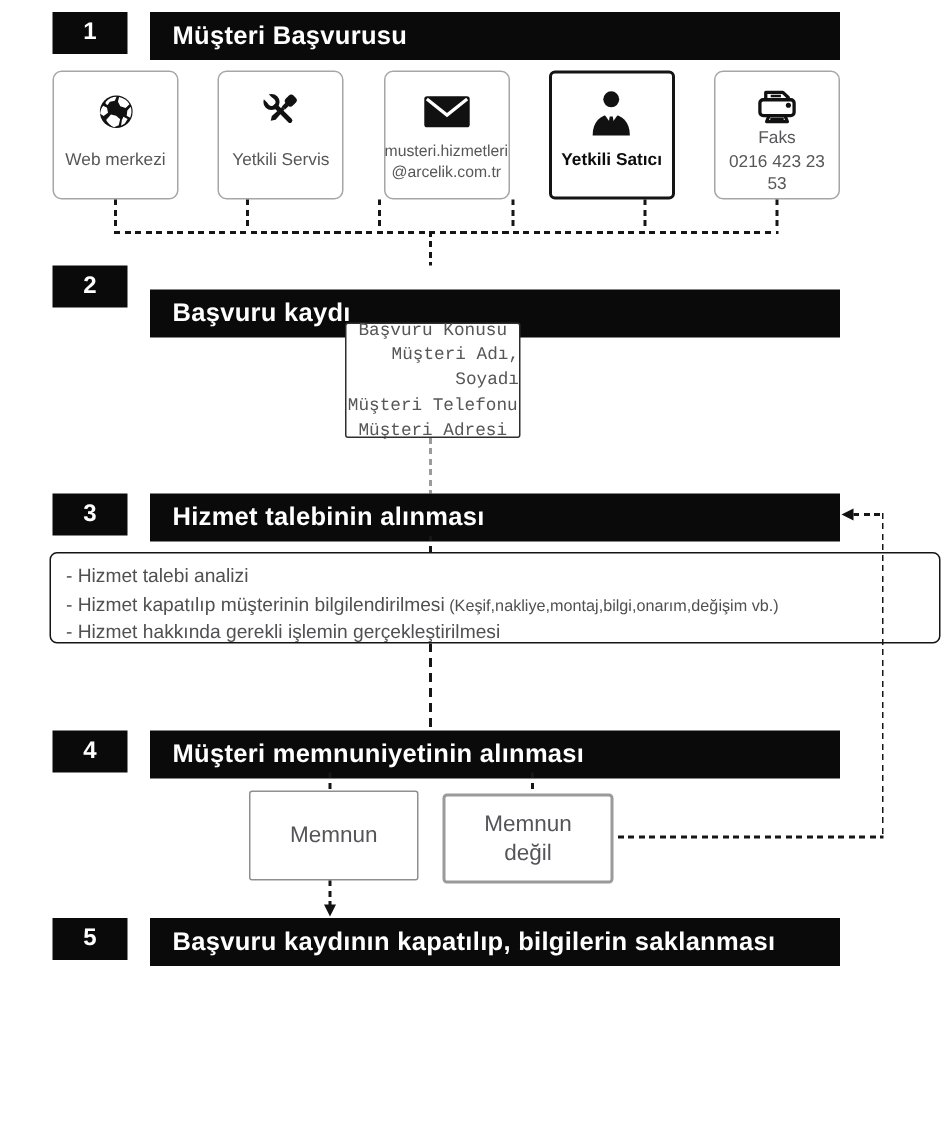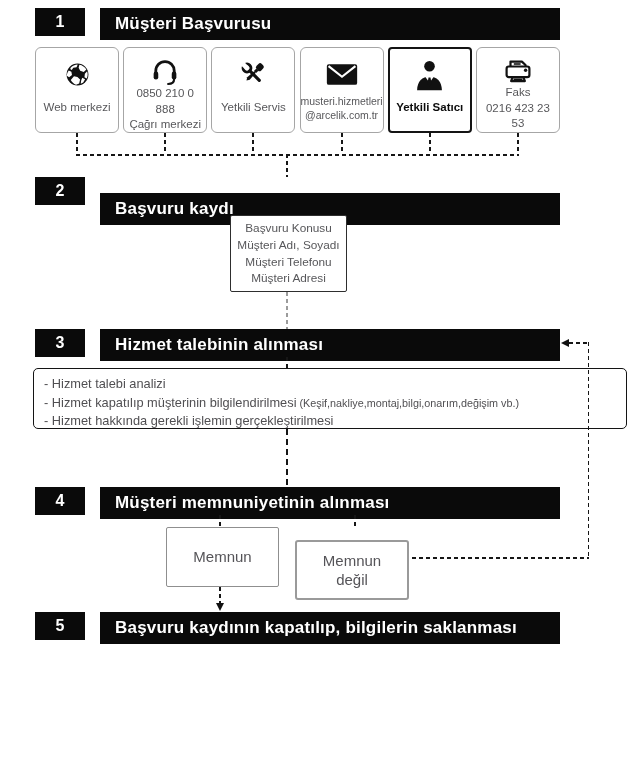--- a/index.html
+++ b/index.html
@@ -34,35 +34,35 @@
     flex:1;display:flex;flex-direction:column;align-items:center;justify-content:center;
     text-align:center;font-size:11.5px;line-height:1.35;color:#57575a;
   }
   .channel-label.small{font-size:10.5px;}
   .channel.emph .channel-label{font-weight:bold;color:#0c0c0c;font-size:11.5px;}
   
   .record-box{
     position:absolute;left:230px;top:215px;width:117px;height:77px;box-sizing:border-box;
     border:1.5px solid #2e2e2e;border-radius:2px;background:#fff;
     display:flex;flex-direction:column;align-items:center;justify-content:center;
-    font-size:11.8px;line-height:1.42;color:#57575a;text-align:right;
+    font-size:11.8px;line-height:1.42;color:#57575a;text-align:right;font-family:Liberation Mono, monospace;
   }
   .service-box{
     position:absolute;left:33px;top:368px;width:594px;height:61px;box-sizing:border-box;
     border:1.5px solid #141414;border-radius:5px;background:#fff;
     padding:6px 10px;font-size:12.8px;line-height:1.45;color:#504f52;
   }
   .service-box .note{font-size:10.8px;margin-left:3px;}
   .decision-box{
     position:absolute;box-sizing:border-box;background:#fff;border:1.5px solid #8f8f8f;
     display:flex;align-items:center;justify-content:center;text-align:center;
     font-size:15px;line-height:1.3;color:#555458;border-radius:2px;
   }
   #box-memnun{left:166px;top:527px;width:113px;height:60px;}
-  #box-memnun-degil{left:295px;top:540px;width:114px;height:60px;border-width:2px;border-color:#9a9a9a;border-radius:3px;}
+  #box-memnun-degil{left:295px;top:529px;width:114px;height:60px;border-width:2px;border-color:#9a9a9a;border-radius:3px;}
   
   .dash-h{position:absolute;height:1.5px;background:repeating-linear-gradient(90deg,#161616 0 4px,transparent 4px 7px);}
   .dash-v{position:absolute;width:1.5px;background:repeating-linear-gradient(180deg,#161616 0 4px,transparent 4px 7px);}
   .dash-v.big{background:repeating-linear-gradient(180deg,#161616 0 6px,transparent 6px 10px);}
   .dash-v.gray{background:repeating-linear-gradient(180deg,#9b9b9b 0 4px,transparent 4px 7px);}
   .arrow-left{position:absolute;width:0;height:0;border-top:4.5px solid transparent;border-bottom:4.5px solid transparent;border-right:8px solid #111;}
   .arrow-down{position:absolute;width:0;height:0;border-left:4.5px solid transparent;border-right:4.5px solid transparent;border-top:8px solid #111;}
 </style>
 </head>
 <body>
@@ -87,34 +87,20 @@
           <path fill="#fff" d="M9.6 14.7l3.3.8 2.6 2.3-.9 3.8-3 1.3c-2.2-.9-4-2.5-5.1-4.6l3.1-3.6z"></path>
           <path fill="#fff" d="M17.6 16.2l2.7 1.4-1.8 3-2.4 1.4.5-3.5 1-2.3z"></path>
         </svg>
       </div>
       <div class="channel-label">
         <span>Web merkezi</span>
         <span></span>
       </div>
     </div>
 
-    <div class="channel">
-      <div class="channel-icon">
-        <svg viewBox="0 0 28 27" width="30" height="29">
-          <path d="M5.4 16v-3.2a8.6 8.6 0 0 1 17.2 0V16" fill="none" stroke="#111" stroke-width="2.6" stroke-linecap="round"></path>
-          <rect x="3.4" y="13.6" width="4.3" height="7.4" rx="2.1" fill="#111"></rect>
-          <rect x="20.3" y="13.6" width="4.3" height="7.4" rx="2.1" fill="#111"></rect>
-          <path d="M22.5 20.6c0 3-2.4 4.6-5.6 4.6" fill="none" stroke="#111" stroke-width="2" stroke-linecap="round"></path>
-        </svg>
-      </div>
-      <div class="channel-label">
-        <span>0850 210 0 888</span>
-        <span>Çağrı merkezi</span>
-      </div>
-    </div>
 
     <div class="channel">
       <div class="channel-icon">
         <svg viewBox="0 0 30 30" width="30" height="30">
           <g transform="rotate(-45 15 15)">
             <circle cx="15" cy="6.5" r="4" fill="none" stroke="#111" stroke-width="2.8"></circle>
             <rect x="12.7" y="0.6" width="4.6" height="5" fill="#fff"></rect>
             <rect x="13.4" y="9" width="3.2" height="16.5" rx="1.6" fill="#111"></rect>
           </g>
           <g transform="rotate(45 15 15)">

